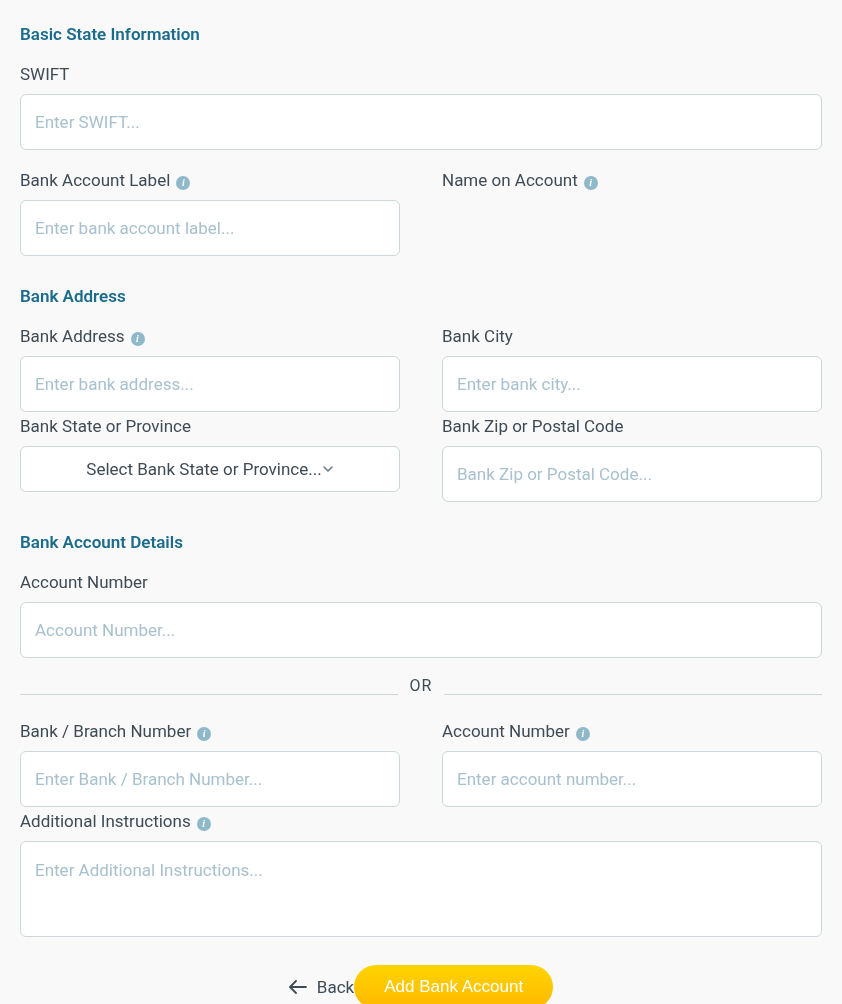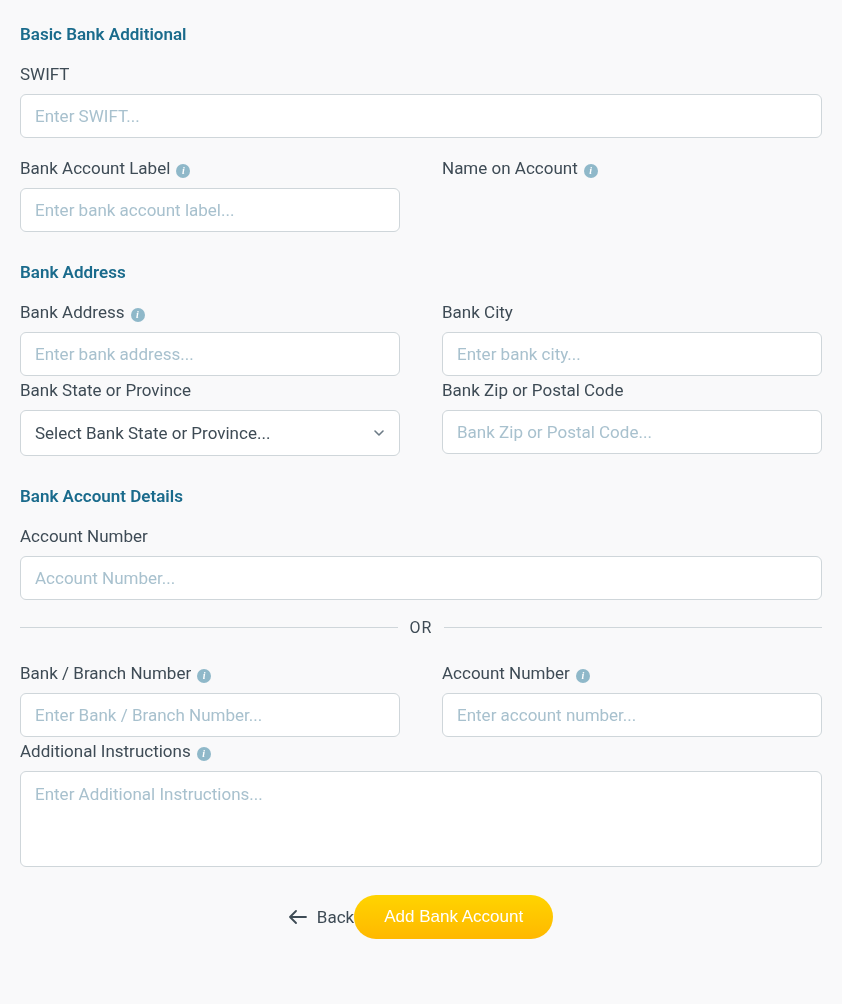--- a/index.html
+++ b/index.html
@@ -49,51 +49,51 @@
     font-style: italic;
     font-family: Georgia, serif;
   }
   .text-input, .select-input, .textarea-input {
     width: 100%;
     border: 1px solid #cfd6da;
     border-radius: 6px;
     background: #fff;
     font-size: 17px;
     color: #3e4b55;
-    padding: 11px 14px;
+    padding: 17px 14px;
     outline: none;
     font-family: inherit;
   }
   .text-input::placeholder, .textarea-input::placeholder {
     color: #a8c1ce;
   }
   .select-input {
     position: relative;
     display: flex;
     align-items: center;
-    justify-content: space-between;
+    justify-content: center;
     cursor: pointer;
     color: #3e4b55;
     height: 46px;
   }
   .select-placeholder { color: #3e4b55; }
   .chevron {
     width: 12px;
     height: 12px;
     flex: 0 0 auto;
   }
   .chevron svg { display: block; }
   .textarea-input {
     resize: none;
     height: 96px;
     line-height: 1.4;
   }
   .or-divider {
     display: flex;
-    align-items: center;
+    align-items: flex-end;
     gap: 12px;
     margin: 18px 0 26px 0;
   }
   .or-divider .line {
     flex: 1;
     height: 1px;
     background: #cfd6da;
   }
   .or-divider .or-text {
     color: #3e4b55;
@@ -123,21 +123,21 @@
     border: none;
     border-radius: 999px;
     padding: 12px 30px;
     cursor: pointer;
   }
 </style>
 </head>
 <body>
 
 <div class="section-block">
-  <div class="section-heading">Basic Bank Additional</div>
+  <div class="section-heading">Basic State Information</div>
 
   <div class="field full" style="margin-bottom:20px;">
     <div class="field-label">
       <span>SWIFT</span>
     </div>
     <input class="text-input" type="text" placeholder="Enter SWIFT..." style="">
   </div>
 
   <div class="field-row">
     <div class="field">

